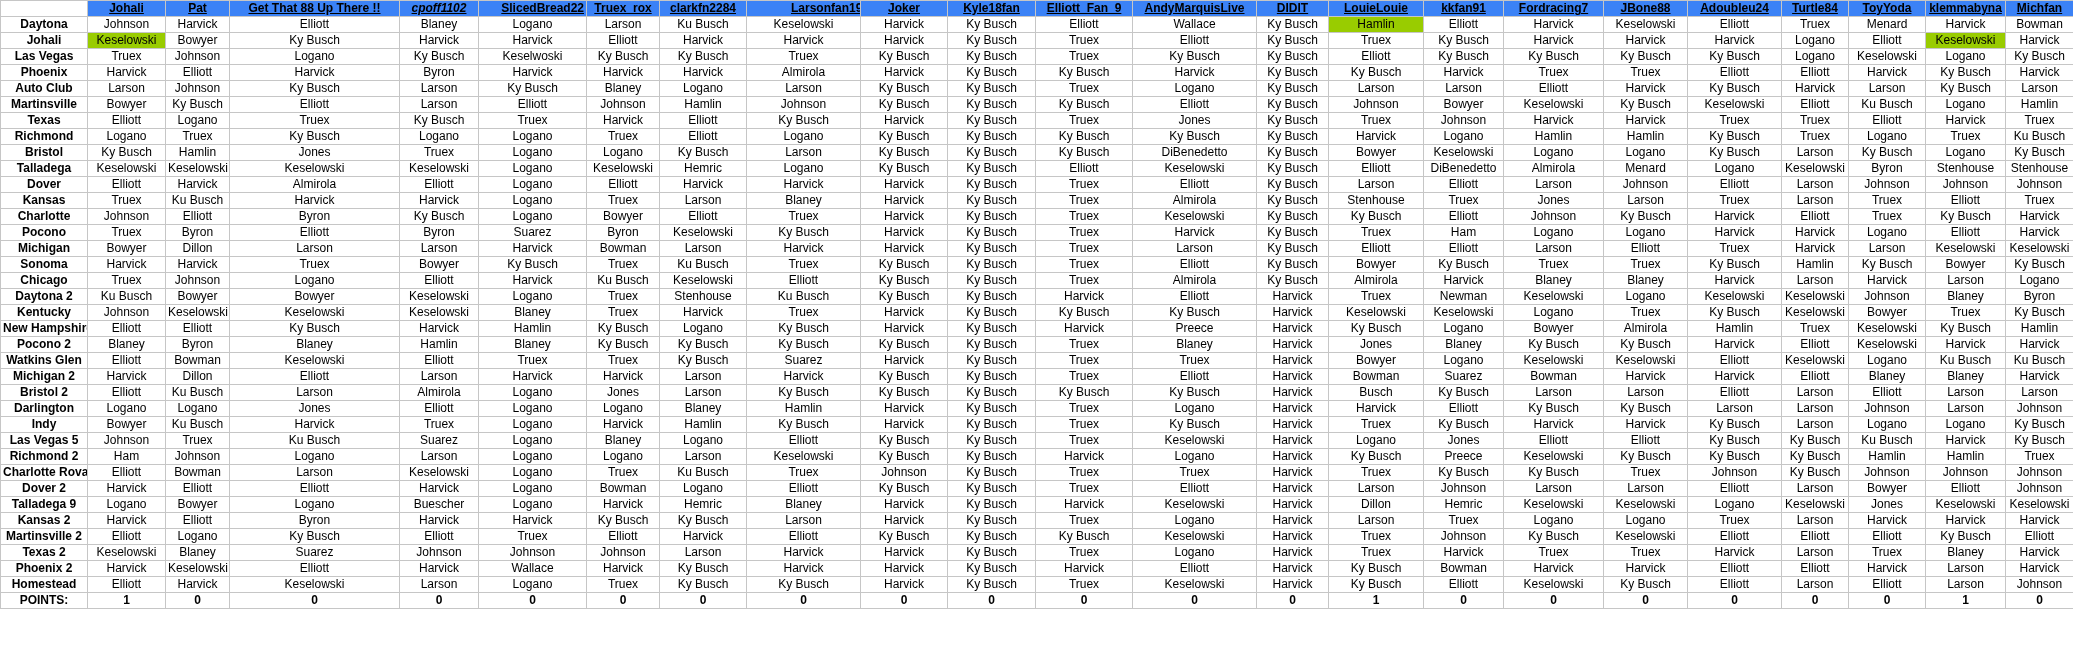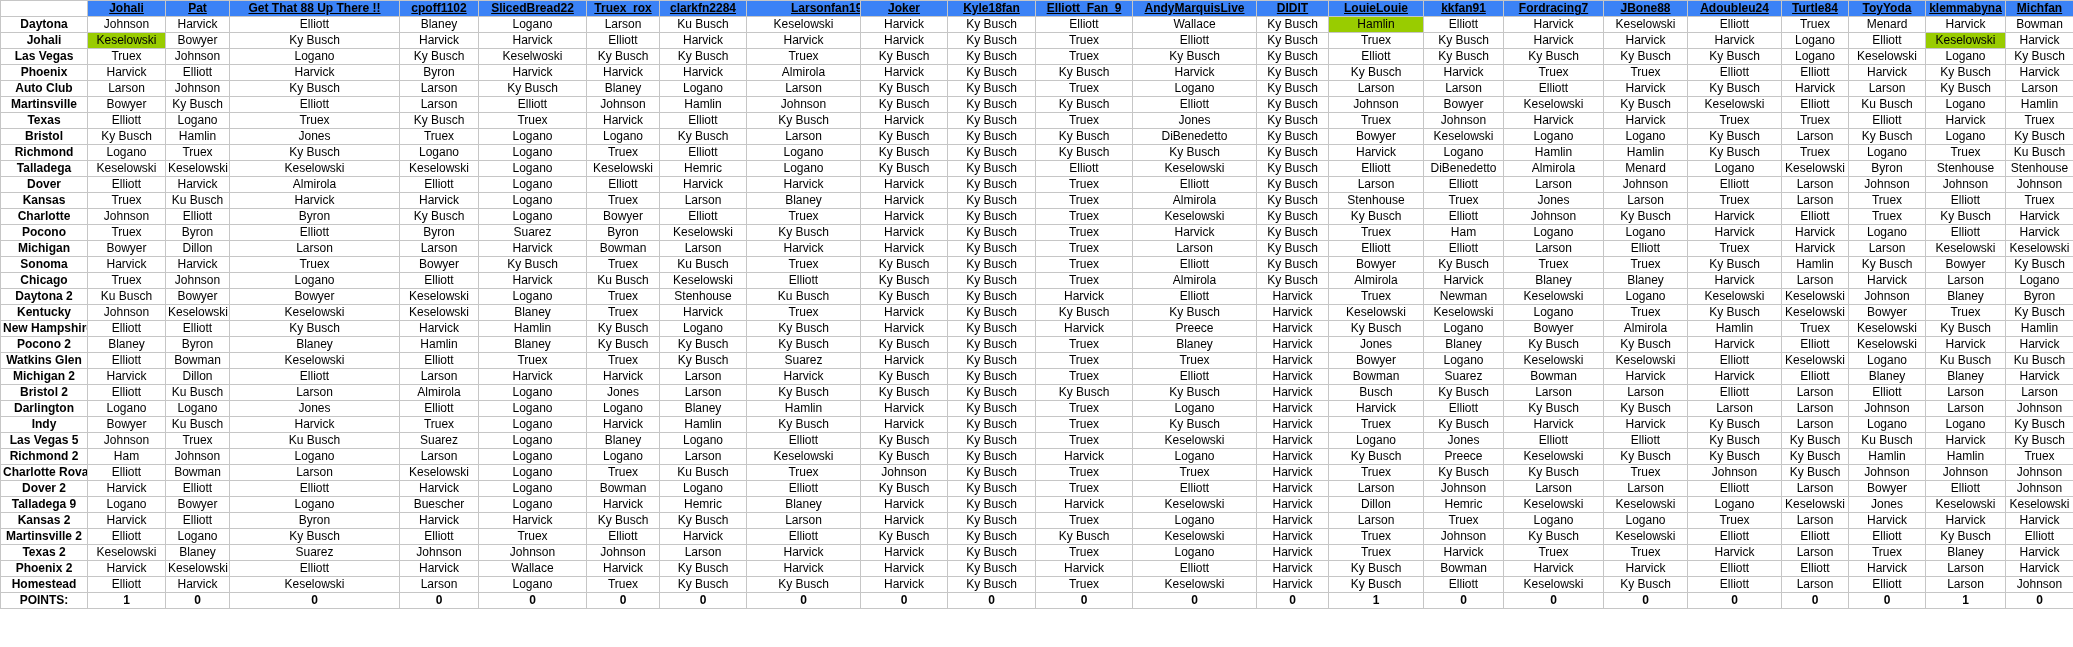--- a/index.html
+++ b/index.html
@@ -42,22 +42,22 @@
 </head>
 <body>
 
 <table class="sheet">
   <thead>
       <tr>
         <th class="corner" style="width: 87px;"></th>
         <th class="player-header" style="width: 78px;">Johali</th>
         <th class="player-header" style="width: 64px;">Pat</th>
         <th class="player-header" style="width: 170px;">Get That 88 Up There !!</th>
-        <th class="player-header" style="width: 79px;">cpoff1102</th>
-        <th class="player-header" style="width: 108px;">SlicedBread22</th>
+        <th class="player-header" style="width: 79px; font-style: italic;">cpoff1102</th>
+        <th class="player-header" style="width: 108px; text-align: right;">SlicedBread22</th>
         <th class="player-header" style="width: 73px;">Truex_rox</th>
         <th class="player-header" style="width: 87px;">clarkfn2284</th>
         <th class="player-header" style="width: 114px; padding-left: 44px;">Larsonfan1995</th>
         <th class="player-header" style="width: 87px;">Joker</th>
         <th class="player-header" style="width: 88px;">Kyle18fan</th>
         <th class="player-header" style="width: 97px;">Elliott_Fan_9</th>
         <th class="player-header" style="width: 124px;">AndyMarquisLive</th>
         <th class="player-header" style="width: 72px;">DIDIT</th>
         <th class="player-header" style="width: 95px;">LouieLouie</th>
         <th class="player-header" style="width: 80px;">kkfan91</th>
@@ -240,20 +240,45 @@
         <td class="pick">Johnson</td>
         <td class="pick">Harvick</td>
         <td class="pick">Harvick</td>
         <td class="pick">Truex</td>
         <td class="pick">Truex</td>
         <td class="pick">Elliott</td>
         <td class="pick">Harvick</td>
         <td class="pick">Truex</td>
       </tr>
       <tr>
+        <td class="race-label">Richmond</td>
+        <td class="pick">Logano</td>
+        <td class="pick">Truex</td>
+        <td class="pick">Ky Busch</td>
+        <td class="pick">Logano</td>
+        <td class="pick">Logano</td>
+        <td class="pick">Truex</td>
+        <td class="pick">Elliott</td>
+        <td class="pick">Logano</td>
+        <td class="pick">Ky Busch</td>
+        <td class="pick">Ky Busch</td>
+        <td class="pick">Ky Busch</td>
+        <td class="pick">Ky Busch</td>
+        <td class="pick">Ky Busch</td>
+        <td class="pick">Harvick</td>
+        <td class="pick">Logano</td>
+        <td class="pick">Hamlin</td>
+        <td class="pick">Hamlin</td>
+        <td class="pick">Ky Busch</td>
+        <td class="pick">Truex</td>
+        <td class="pick">Logano</td>
+        <td class="pick">Truex</td>
+        <td class="pick">Ku Busch</td>
+      </tr>
+      <tr>
         <td class="race-label">Bristol</td>
         <td class="pick">Ky Busch</td>
         <td class="pick">Hamlin</td>
         <td class="pick">Jones</td>
         <td class="pick">Truex</td>
         <td class="pick">Logano</td>
         <td class="pick">Logano</td>
         <td class="pick">Ky Busch</td>
         <td class="pick">Larson</td>
         <td class="pick">Ky Busch</td>
@@ -263,45 +288,20 @@
         <td class="pick">Ky Busch</td>
         <td class="pick">Bowyer</td>
         <td class="pick">Keselowski</td>
         <td class="pick">Logano</td>
         <td class="pick">Logano</td>
         <td class="pick">Ky Busch</td>
         <td class="pick">Larson</td>
         <td class="pick">Ky Busch</td>
         <td class="pick">Logano</td>
         <td class="pick">Ky Busch</td>
-      </tr>
-      <tr>
-        <td class="race-label">Richmond</td>
-        <td class="pick">Logano</td>
-        <td class="pick">Truex</td>
-        <td class="pick">Ky Busch</td>
-        <td class="pick">Logano</td>
-        <td class="pick">Logano</td>
-        <td class="pick">Truex</td>
-        <td class="pick">Elliott</td>
-        <td class="pick">Logano</td>
-        <td class="pick">Ky Busch</td>
-        <td class="pick">Ky Busch</td>
-        <td class="pick">Ky Busch</td>
-        <td class="pick">Ky Busch</td>
-        <td class="pick">Ky Busch</td>
-        <td class="pick">Harvick</td>
-        <td class="pick">Logano</td>
-        <td class="pick">Hamlin</td>
-        <td class="pick">Hamlin</td>
-        <td class="pick">Ky Busch</td>
-        <td class="pick">Truex</td>
-        <td class="pick">Logano</td>
-        <td class="pick">Truex</td>
-        <td class="pick">Ku Busch</td>
       </tr>
       <tr>
         <td class="race-label">Talladega</td>
         <td class="pick">Keselowski</td>
         <td class="pick">Keselowski</td>
         <td class="pick">Keselowski</td>
         <td class="pick">Keselowski</td>
         <td class="pick">Logano</td>
         <td class="pick">Keselowski</td>
         <td class="pick">Hemric</td>

